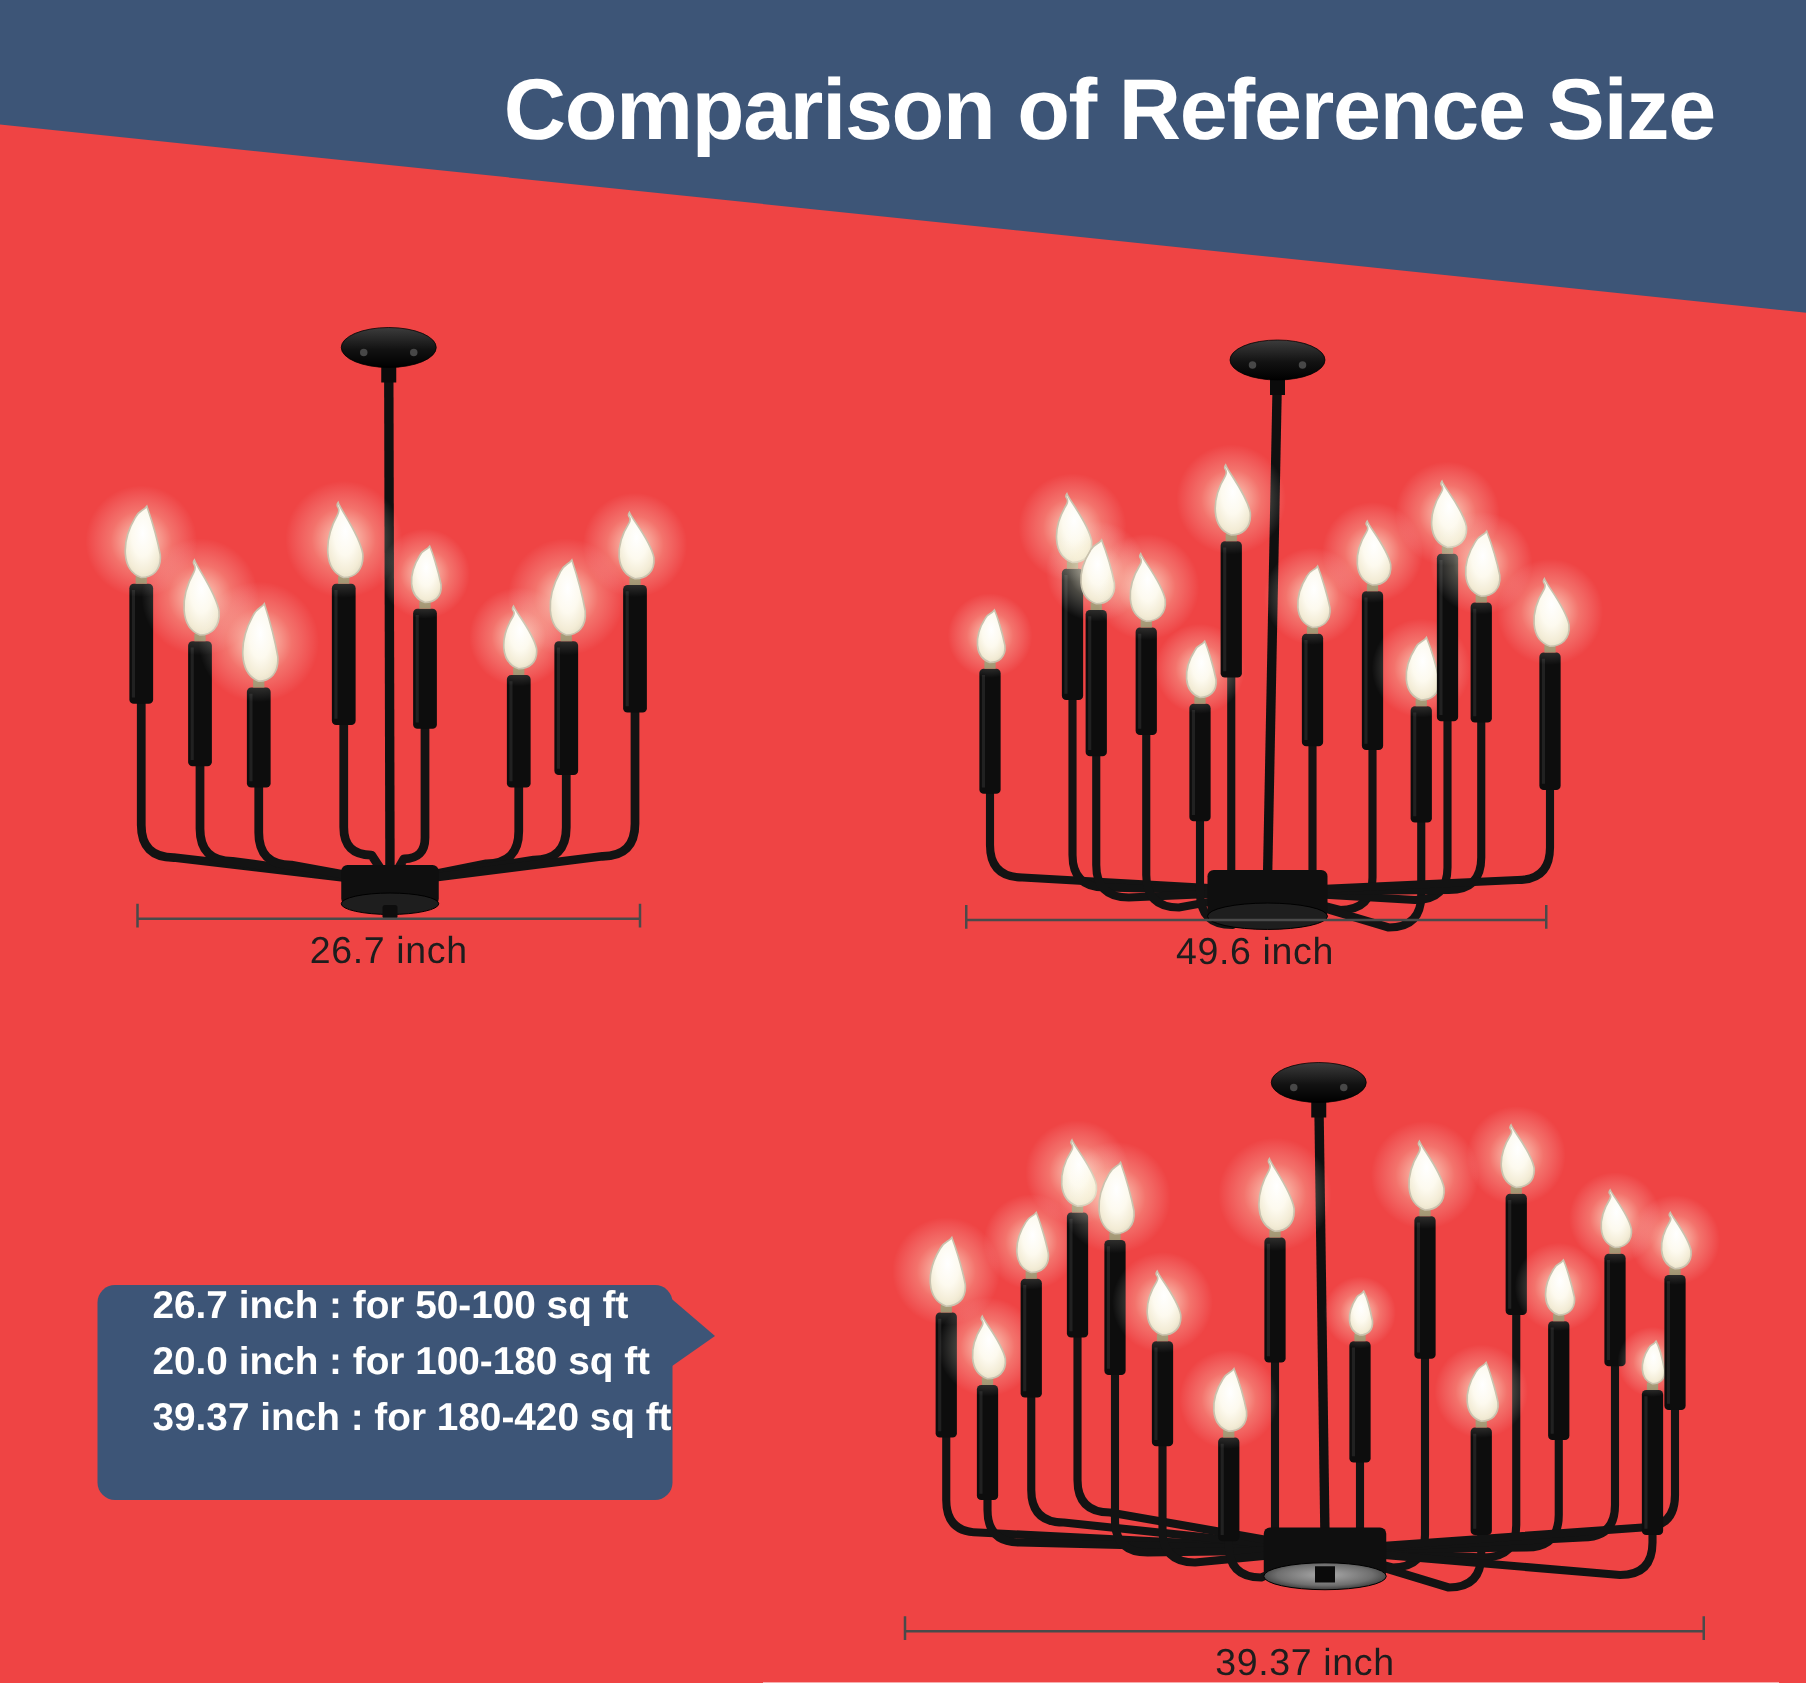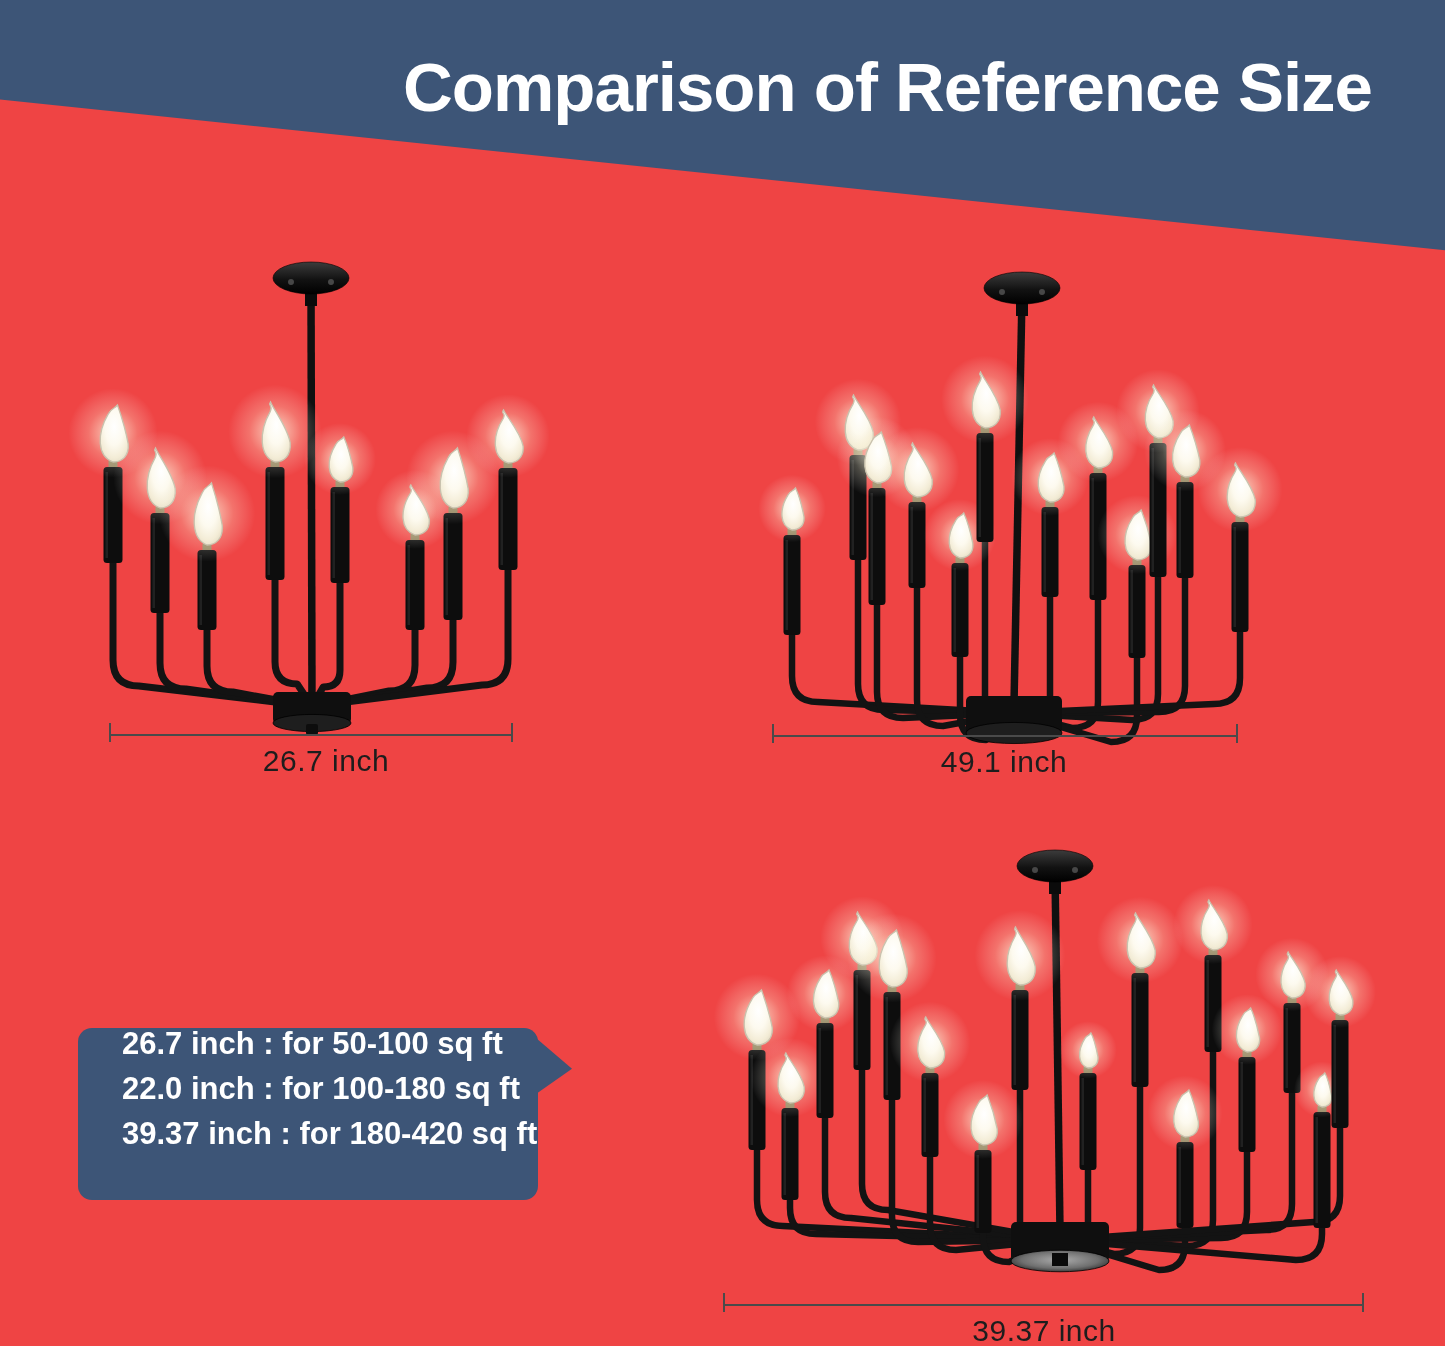--- a/index.html
+++ b/index.html
@@ -450,24 +450,24 @@
         <line x1="773" y1="724" x2="773" y2="743" stroke="#4a4a4a" stroke-width="2"></line>
         <line x1="1237" y1="724" x2="1237" y2="743" stroke="#4a4a4a" stroke-width="2"></line>
       </g>
       <g>
         <line x1="724" y1="1305" x2="1363" y2="1305" stroke="#4a4a4a" stroke-width="2"></line>
         <line x1="724" y1="1293" x2="724" y2="1312" stroke="#4a4a4a" stroke-width="2"></line>
         <line x1="1363" y1="1293" x2="1363" y2="1312" stroke="#4a4a4a" stroke-width="2"></line>
       </g>
     </svg>
 
-  <div class="dim-label" id="dim-label-0" style="left: 311px; top: 744px; margin-left: 15px;">26.7 inch</div>
-  <div class="dim-label" id="dim-label-1" style="left: 1004px; top: 745px;">49.1 inch</div>
+  <div class="dim-label" id="dim-label-0" style="left: 311px; top: 744px;">26.7 inch</div>
+  <div class="dim-label" id="dim-label-1" style="left: 1004px; top: 745px;">49.6 inch</div>
   <div class="dim-label" id="dim-label-2" style="left: 1044px; top: 1314px;">39.37 inch</div>
 
   <div class="info-box">
     <div class="info-line">26.7 inch : for 50-100 sq ft</div>
-    <div class="info-line">22.0 inch : for 100-180 sq ft</div>
+    <div class="info-line">20.0 inch : for 100-180 sq ft</div>
     <div class="info-line">39.37 inch : for 180-420 sq ft</div>
   </div>
   <div class="info-pointer"></div>
 
 </div>
 
 </body></html>

